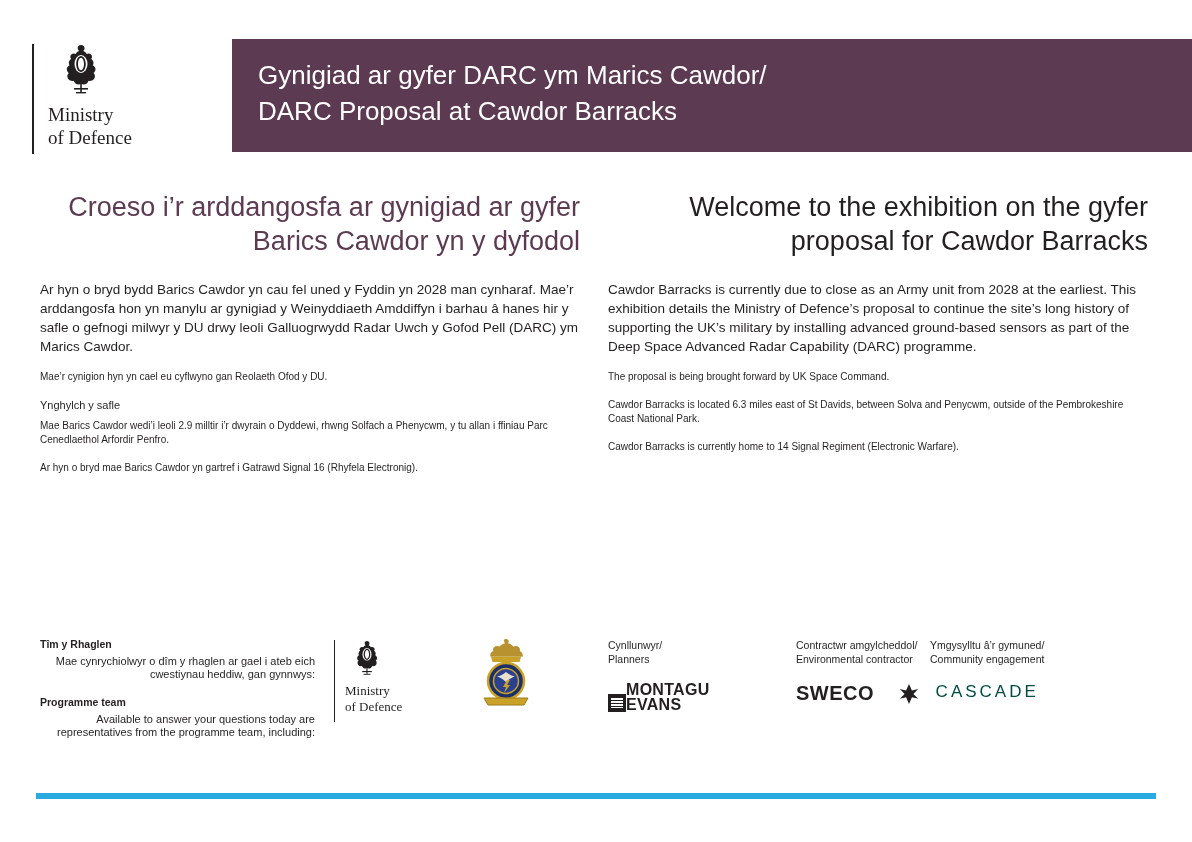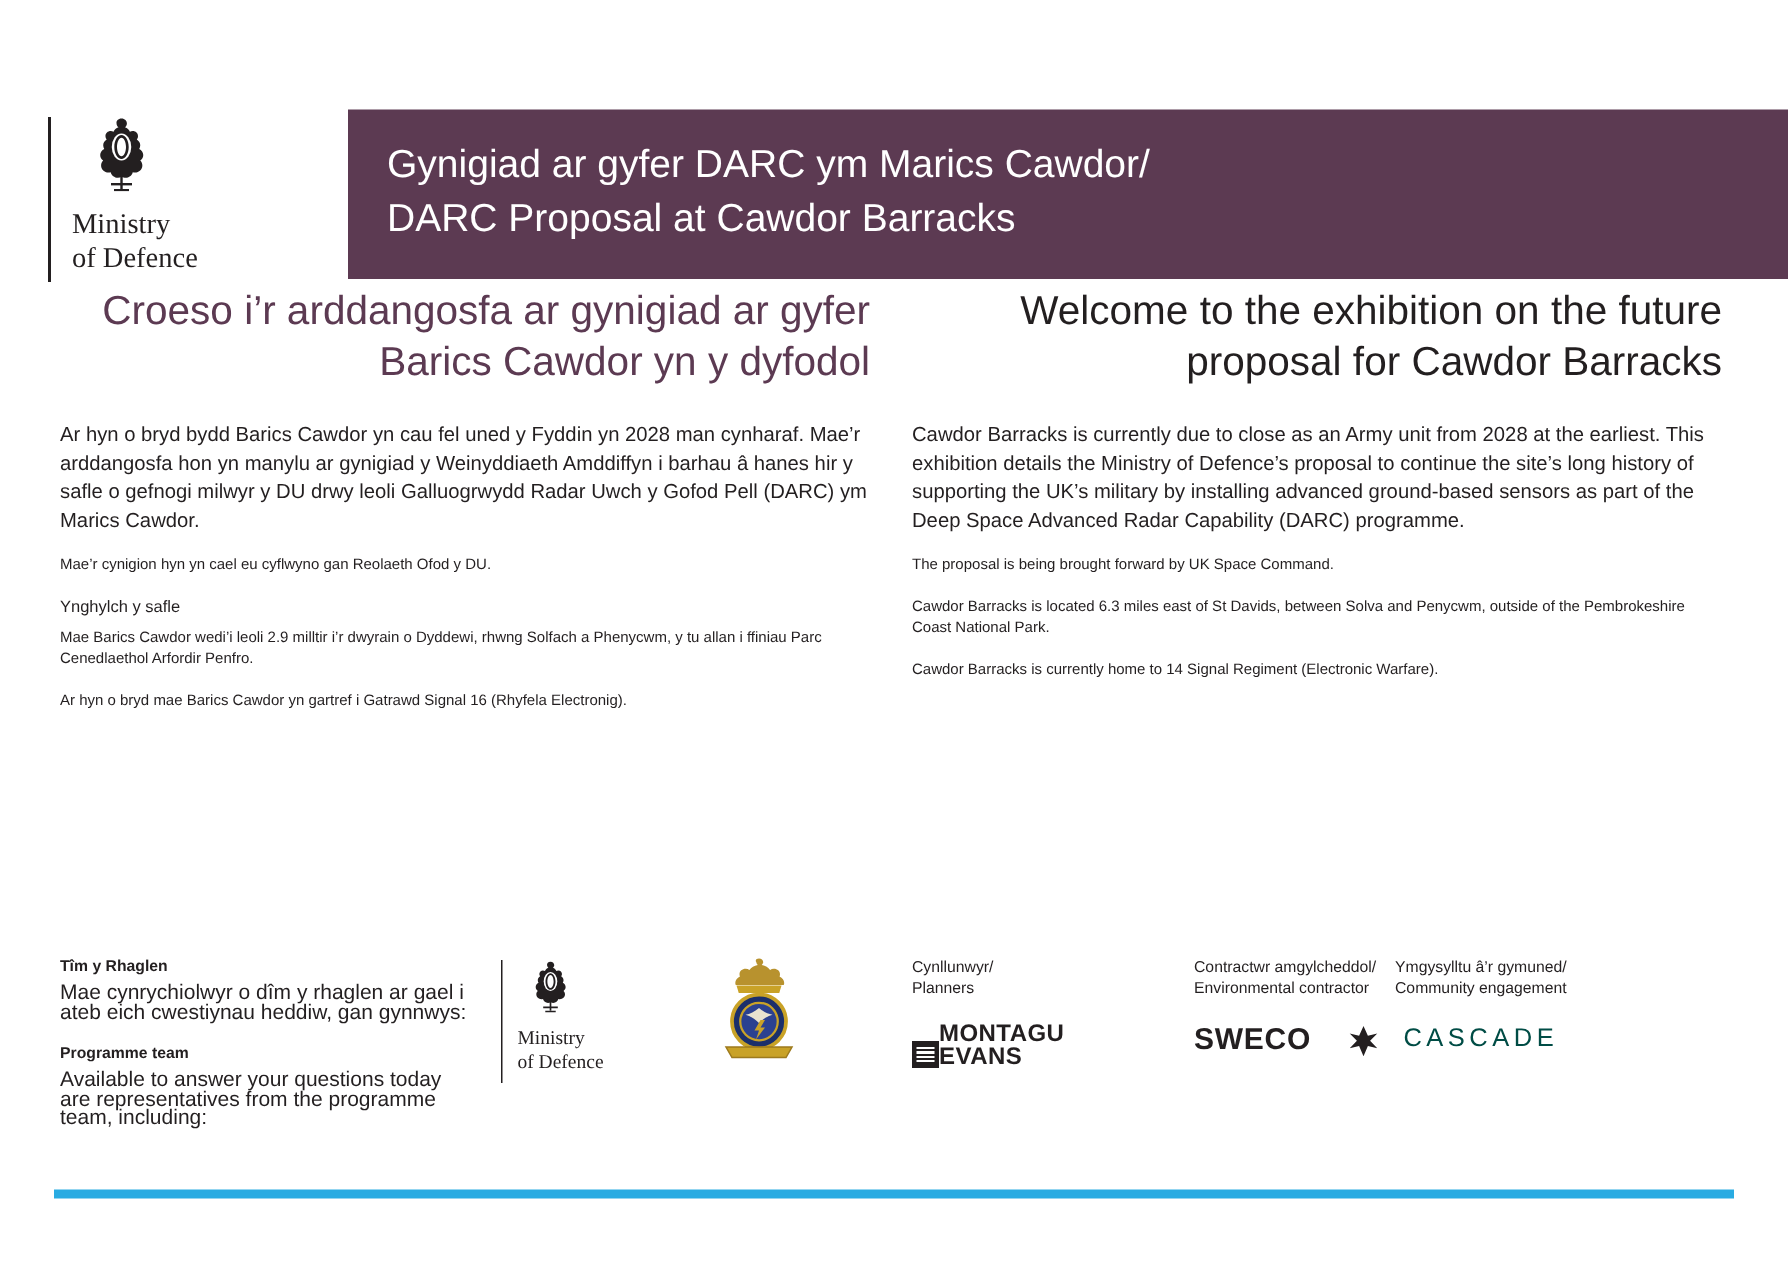--- a/index.html
+++ b/index.html
@@ -16,21 +16,20 @@
     overflow: hidden;
   }
 
   
   .header {
     position: absolute;
     left: 0;
     top: 0;
     width: 972px;
     height: 152px;
-    margin-top: 34px;
   }
   .header-band {
     position: absolute;
     left: 232px;
     top: 39px;
     width: 960px;
     height: 113px;
     background: #5c3a52;
   }
   .header-title {
@@ -138,23 +137,24 @@
     left: 40px;
     top: 638px;
     width: 275px;
   }
   .footer-block .t-head {
     font-size: 10.5px;
     font-weight: bold;
     margin: 0 0 5px 0;
   }
   .footer-block .t-body {
-    font-size: 14px;
+    font-size: 11px;
     line-height: 12.5px;
     margin: 0 0 16px 0;
+    text-align: right;
   }
 
   .partner {
     position: absolute;
     top: 638px;
   }
   .partner .label {
     font-size: 10.5px;
     line-height: 14px;
     color: #231f20;
@@ -272,21 +272,21 @@
 <div class="col col-left">
   <h1>Croeso i’r arddangosfa ar gynigiad ar gyfer Barics Cawdor yn y dyfodol</h1>
   <p class="body-lead">Ar hyn o bryd bydd Barics Cawdor yn cau fel uned y Fyddin yn 2028 man cynharaf. Mae’r arddangosfa hon yn manylu ar gynigiad y Weinyddiaeth Amddiffyn i barhau â hanes hir y safle o gefnogi milwyr y DU drwy leoli Galluogrwydd Radar Uwch y Gofod Pell (DARC) ym Marics Cawdor.</p>
   <p class="body-small">Mae’r cynigion hyn yn cael eu cyflwyno gan Reolaeth Ofod y DU.</p>
   <p class="subhead">Ynghylch y safle</p>
   <p class="body-small">Mae Barics Cawdor wedi’i leoli 2.9 milltir i’r dwyrain o Dyddewi, rhwng Solfach a Phenycwm, y tu allan i ffiniau Parc Cenedlaethol Arfordir Penfro.</p>
   <p class="body-small">Ar hyn o bryd mae Barics Cawdor yn gartref i Gatrawd Signal 16 (Rhyfela Electronig).</p>
 </div>
 
 <div class="col col-right">
-  <h1>Welcome to the exhibition on the future proposal for Cawdor Barracks</h1>
+  <h1>Welcome to the exhibition on the gyfer proposal for Cawdor Barracks</h1>
   <p class="body-lead">Cawdor Barracks is currently due to close as an Army unit from 2028 at the earliest. This exhibition details the Ministry of Defence’s proposal to continue the site’s long history of supporting the UK’s military by installing advanced ground-based sensors as part of the Deep Space Advanced Radar Capability (DARC) programme.</p>
   <p class="body-small">The proposal is being brought forward by UK Space Command.</p>
   <p class="body-small">Cawdor Barracks is located 6.3 miles east of St Davids, between Solva and Penycwm, outside of the Pembrokeshire Coast National Park.</p>
   <p class="body-small">Cawdor Barracks is currently home to 14 Signal Regiment (Electronic Warfare).</p>
 </div>
 
 <div class="footer-block">
   <p class="t-head">Tîm y Rhaglen</p>
   <p class="t-body">Mae cynrychiolwyr o dîm y rhaglen ar gael i ateb eich cwestiynau heddiw, gan gynnwys:</p>
   <p class="t-head">Programme team</p>

